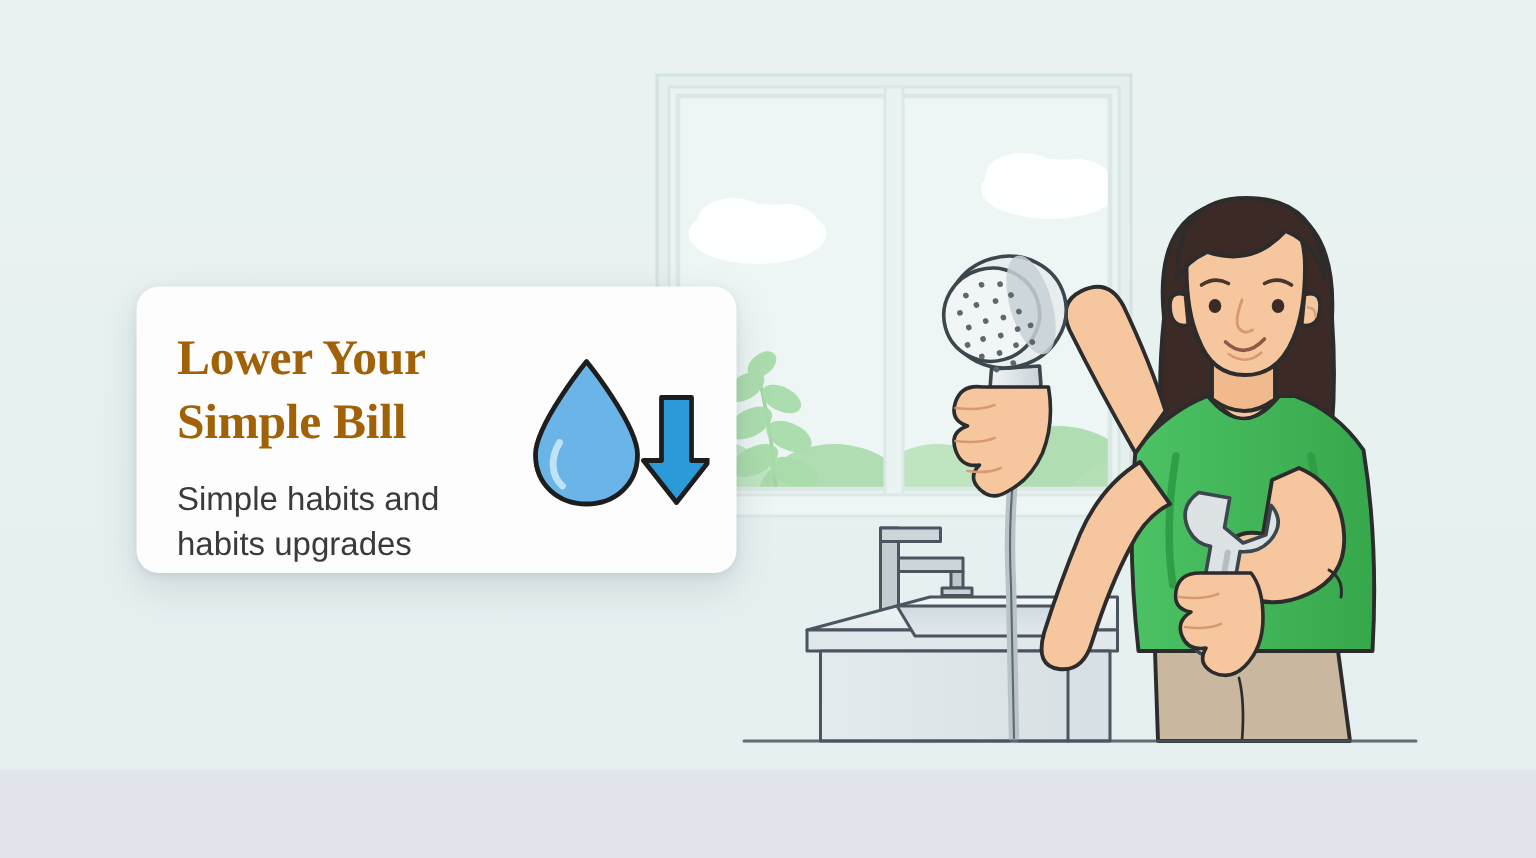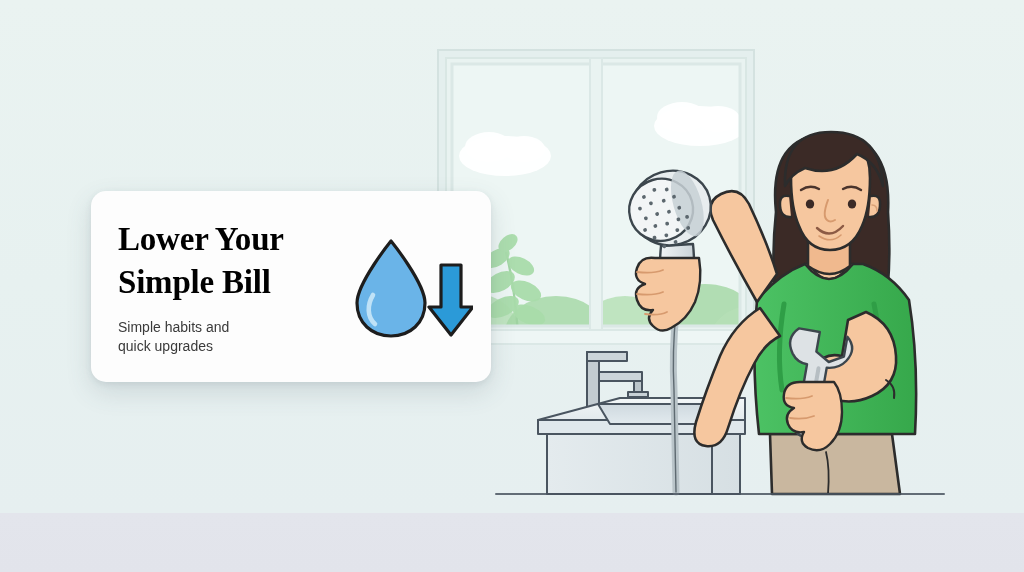--- a/index.html
+++ b/index.html
@@ -27,26 +27,26 @@
   .card{
     position:absolute;left:91px;top:191px;width:400px;height:191px;
     background:#fdfdfd;border-radius:15px;
     box-shadow:0 10px 26px rgba(70,90,100,.16), 0 2px 6px rgba(70,90,100,.10);
     overflow:hidden;
   }
   .card-inner{position:relative;width:100%;height:100%;}
   .card-text{position:absolute;left:27px;top:27px;width:230px;}
   .title{
     font-family:"Liberation Serif", serif;
-    font-weight:700;color:#000000;font-size:33px;line-height:1.30;
+    font-weight:700;color:#a16207;font-size:33px;line-height:1.30;
     letter-spacing:-.2px;margin:0;white-space:nowrap;
   }
   .subtitle{
     font-family:"Liberation Sans", sans-serif;
-    color:#3a3a3a;font-size:14px;line-height:1.38;margin:14px 0 0 0;
+    color:#3a3a3a;font-size:22px;line-height:1.38;margin:14px 0 0 0;
     white-space:nowrap;font-weight:400;
   }
   .card-icon{position:absolute;left:258px;top:44px;width:124px;height:108px;}
 </style>
 </head>
 <body>
 
 <div id="stage">
 
   <div class="wall"></div>
@@ -251,21 +251,21 @@
       <path d="M790 418 q14 2 24 -2" fill="none" stroke="#d79a6e" stroke-width="1.8"></path>
     </g>
   </svg>
 
   <div class="card">
     <div class="card-inner">
       <div class="card-text">
         <div class="title">Lower Your</div>
         <div class="title">Simple Bill</div>
         <div class="subtitle">Simple habits and</div>
-        <div class="subtitle" style="margin-top:0">quick upgrades</div>
+        <div class="subtitle" style="margin-top:0">habits upgrades</div>
       </div>
 
       <svg class="card-icon" viewBox="0 0 124 108">
 
         <g>
           <path d="M42 6 C42 6 8 48 8 68 C8 88 23 101 42 101 C61 101 76 88 76 68 C76 48 42 6 42 6 Z" fill="#6ab4e8" stroke="#1d1d1d" stroke-width="3.2" stroke-linejoin="round"></path>
           <path d="M24 60 C18 70 18 82 26 89" fill="none" stroke="#bfe2f7" stroke-width="4.6" stroke-linecap="round"></path>
         </g>
 
         <g>

